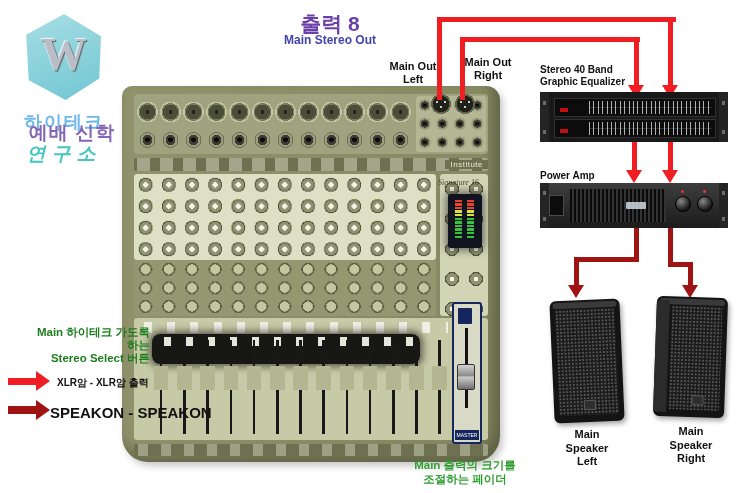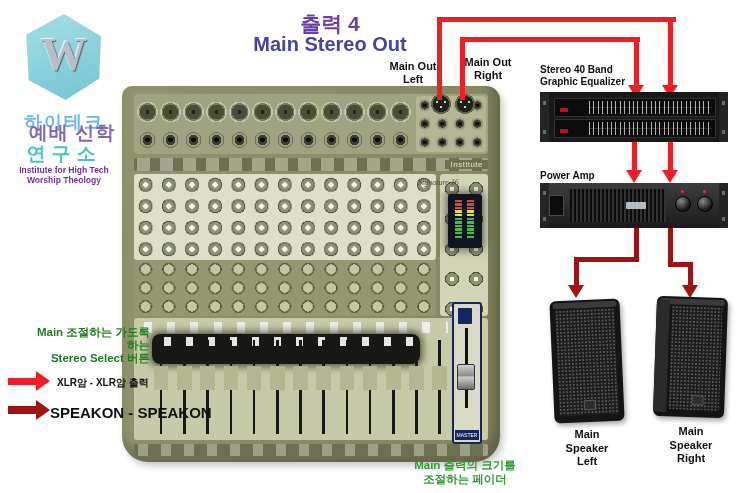--- a/index.html
+++ b/index.html
@@ -42,21 +42,21 @@
      background-size:23.2px 18.6px;}
   .master-sec{position:absolute;left:318px;top:88px;width:48px;height:142px;background:#D2D4B6;border-radius:3px;
      background-image:radial-gradient(circle,#f4f4ec 0 2.5px,#8f926e 2.5px 6px,#50533c 6px 7px,transparent 7px);
      background-size:24px 30px;}
   .vu{position:absolute;left:326px;top:108px;width:34px;height:54px;background:#10141F;border-radius:3px;
       box-shadow:0 0 9px 2px rgba(5,8,15,.55);}
   .vu-col{position:absolute;top:6px;width:7px;height:38px;
       background-image:repeating-linear-gradient(to top,transparent 0 2.5px,#10141f 2.5px 3.6px),
         linear-gradient(to top,#35C33F 0 55%,#D6E33A 55% 74%,#E8432C 74% 100%);}
   .sig{position:absolute;left:296px;top:92px;width:70px;font-size:8px;font-style:italic;
-       color:#4B4E35;font-family:"Liberation Serif",serif;}
+       color:#4B4E35;font-family:"Liberation Serif",serif;padding-left:20px;}
   .fader-panel{position:absolute;left:12px;top:232px;width:354px;height:122px;background:#C7CAA6;border-radius:3px;}
   .routing-row{position:absolute;left:4px;top:4px;width:310px;height:11px;
      background-image:repeating-linear-gradient(90deg,transparent 0 6px,#EFEFE6 6px 14px,transparent 14px 23.2px);}
   .hl-band{position:absolute;left:18px;top:16px;width:268px;height:30px;background:rgba(8,8,8,.92);
      border-radius:8px;box-shadow:0 0 7px 3px rgba(8,8,8,.55);}
   .hl-buttons{position:absolute;left:6px;top:3px;right:6px;height:9px;
      background-image:repeating-linear-gradient(90deg,transparent 0 6px,#E5E5DC 6px 13px,transparent 13px 22px);}
   .slots{position:absolute;left:16px;top:22px;width:300px;height:94px;
      background-image:repeating-linear-gradient(90deg,transparent 0 10px,#181818 10px 12.5px,transparent 12.5px 23.2px);}
   .caps{position:absolute;left:16px;top:48px;width:300px;height:24px;
@@ -100,21 +100,21 @@
   .speaker{position:absolute;background:#141414;border-radius:6px;
      box-shadow:2px 3px 5px rgba(0,0,0,.35);}
   .spk-grille{position:absolute;left:5px;top:9px;right:5px;bottom:7px;background:#1d1d1d;border-radius:3px;
      background-image:radial-gradient(circle,rgba(95,95,95,.9) 0 .7px,transparent 1.1px);background-size:3.5px 3.5px;}
   .spk-top{position:absolute;left:3px;top:2px;right:3px;height:6px;background:#3a3a3a;border-radius:3px;}
   .spk-side{position:absolute;left:0;top:4px;width:13px;bottom:4px;background:#2b2b2b;border-radius:4px 0 0 4px;}
   .spk-logo{position:absolute;left:50%;bottom:12px;width:10px;height:8px;margin-left:-5px;
      background:#2e2e2e;border:1px solid #5a5a5a;border-radius:1px;}
   
   .t-ko-title{font-size:21px;font-weight:bold;color:#6B3FA8;}
-  .t-en-title{font-size:20px;font-weight:bold;color:#4244AC;}
+  .t-en-title{font-size:12px;font-weight:bold;color:#4244AC;}
   .t-io{font-size:11px;font-weight:bold;color:#111;line-height:12.5px;}
   .t-gear{font-size:10px;font-weight:bold;color:#111;line-height:11.5px;}
   .t-spk{font-size:11px;font-weight:bold;color:#111;line-height:13.5px;}
   .t-route{font-size:11.5px;font-weight:bold;color:#1E7D1E;line-height:13px;}
   .t-note{font-size:10px;font-weight:bold;color:#111;}
   .t-fader{font-size:11.5px;font-weight:bold;color:#2E9E2E;line-height:14px;}
   .hex{position:absolute;left:22px;top:14px;width:84px;height:86px;
      background:linear-gradient(160deg,#A8DEE4,#6FC6D2);
      clip-path:polygon(50% 0%,94% 26%,92% 75%,52% 100%,8% 77%,5% 24%);}
   .hex-w{position:absolute;left:0;right:0;top:14px;text-align:center;font-size:46px;font-weight:bold;
@@ -128,27 +128,23 @@
 </head>
 <body>
 
 <div id="stage">
 
   <div class="hex">
     <div class="hex-w">W</div>
   </div>
   <div class="abs ctr logo-k1" style="left:0;top:99px;width:128px;margin-top:11px;">하이테크</div>
   <div class="abs ctr logo-k2" style="left:8px;top:120px;width:128px;">예배 신학</div>
-  <div class="abs ctr logo-k3" style="left:0;top:141px;width:128px;">연구소</div>
-  <div class="abs ctr logo-inst" style="left:0;top:165px;width:128px;">
-    <span>Institute for High Tech</span><br>
-    <span>Worship Theology</span>
-  </div>
-
-  <div class="abs ctr t-ko-title" style="left:230px;top:10px;width:200px;">출력 4</div>
+  <div class="abs ctr logo-k3" style="left:0;top:141px;width:128px;font-style:italic;">연구소</div>
+
+  <div class="abs ctr t-ko-title" style="left:230px;top:10px;width:200px;">출력 8</div>
   <div class="abs ctr t-en-title" style="left:230px;top:33px;width:200px;">Main Stereo Out</div>
 
   <div class="abs ctr t-io" style="left:382px;top:60px;width:62px;">
     <span>Main Out</span><br>
     <span>Left</span>
   </div>
   <div class="abs ctr t-io" style="left:456px;top:56px;width:64px;">
     <span>Main Out</span><br>
     <span>Right</span>
   </div>
@@ -256,21 +252,21 @@
     <span>Speaker</span><br>
     <span>Left</span>
   </div>
   <div class="abs ctr t-spk" style="left:653px;top:425px;width:76px;">
     <span>Main</span><br>
     <span>Speaker</span><br>
     <span>Right</span>
   </div>
 
   <div class="abs t-route" style="left:6px;top:326px;width:144px;text-align:right;">
-    <span>Main 조절하는 가도록</span><br>
+    <span>Main 하이테크 가도록</span><br>
     <span>하는</span><br>
     <span>Stereo Select 버튼</span>
   </div>
   <div class="wire" style="left:8px;top:378px;width:28px;height:7px;"></div>
   <div class="arrow-right" style="left:36px;top:371px;"></div>
   <div class="abs t-note" style="left:57px;top:376px;">XLR암 - XLR암 출력</div>
   <div class="wire dark" style="left:8px;top:406px;width:28px;height:8px;"></div>
   <div class="arrow-right dark" style="left:36px;top:400px;"></div>
   <div class="abs t-note" style="left:50px;top:404px;font-size:15px;">SPEAKON - SPEAKON</div>
 

